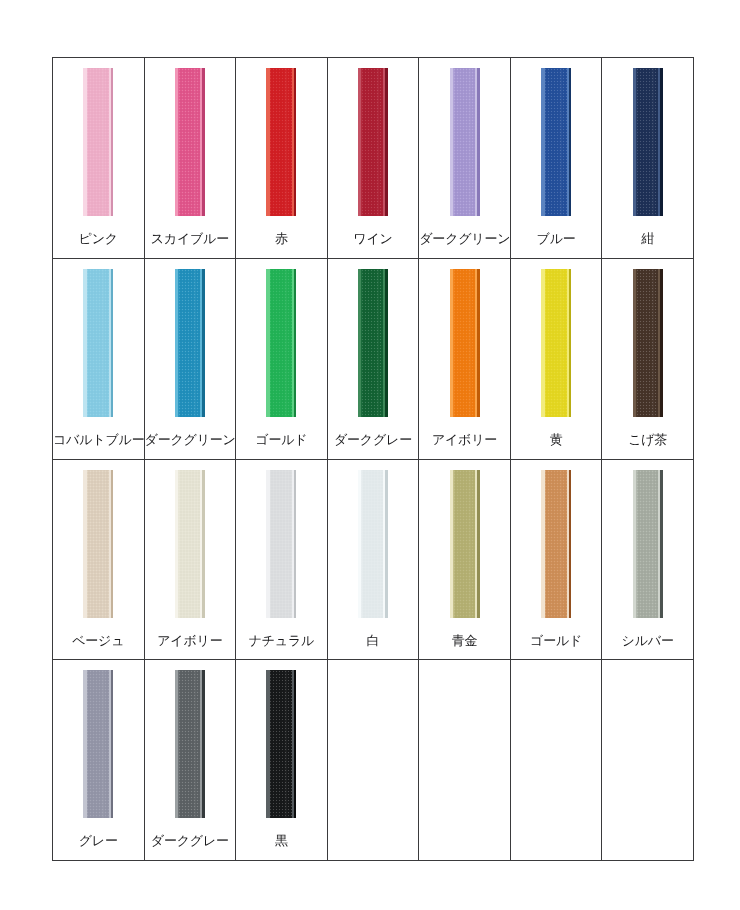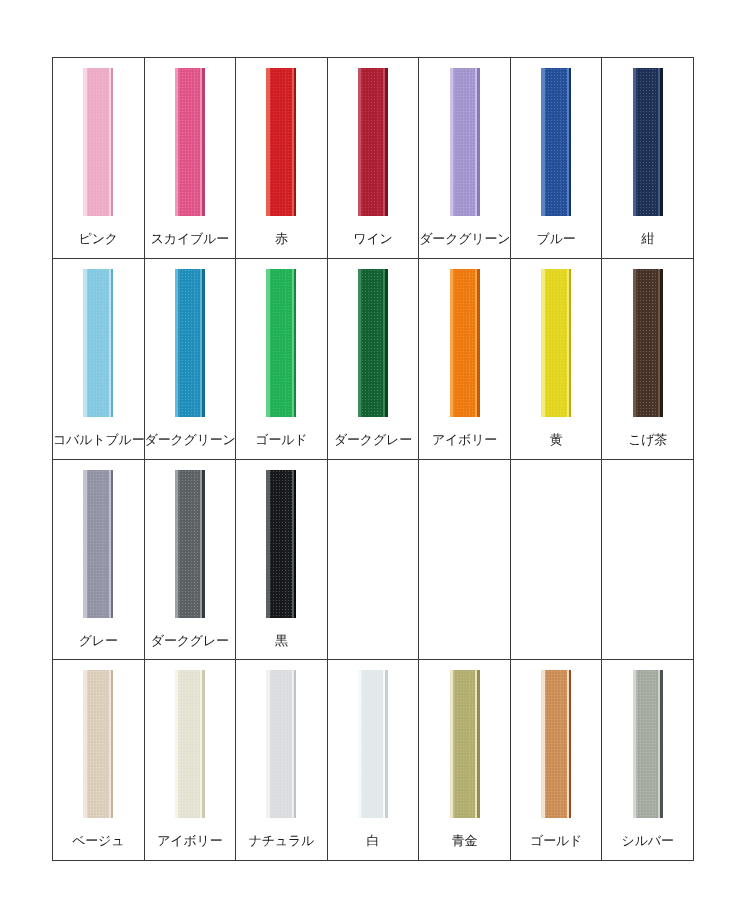--- a/index.html
+++ b/index.html
@@ -326,158 +326,158 @@
                 <div class="hl-right"></div>
                 <div class="edge-right"></div>
               </div>
               <div class="swatch-label">こげ茶</div>
             </div>
           </td>
         </tr>
         <tr>
           <td>
             <div class="cell-inner">
-              <div class="swatch" style="--c-main: #9496a8; --c-light: #c2c4d0; --c-edge: #b0b2c0; --c-dark: #6f7180;">
-                <div class="body"></div>
-                <div class="tex" style="opacity: 0.26;"></div>
-                <div class="gloss"></div>
-                <div class="hl-left"></div>
-                <div class="hl-right"></div>
-                <div class="edge-right"></div>
-              </div>
-              <div class="swatch-label">グレー</div>
-            </div>
-          </td>
-          <td>
-            <div class="cell-inner">
-              <div class="swatch" style="--c-main: #5d6265; --c-light: #9ba0a2; --c-edge: #83888b; --c-dark: #34393b;">
-                <div class="body"></div>
-                <div class="tex" style="opacity: 0.38;"></div>
-                <div class="gloss"></div>
-                <div class="hl-left"></div>
-                <div class="hl-right"></div>
-                <div class="edge-right"></div>
-              </div>
-              <div class="swatch-label">ダークグレー</div>
-            </div>
-          </td>
-          <td>
-            <div class="cell-inner">
-              <div class="swatch" style="--c-main: #17191a; --c-light: #5a6063; --c-edge: #31373a; --c-dark: #0a0b0c;">
-                <div class="body"></div>
-                <div class="tex" style="opacity: 0.4;"></div>
-                <div class="gloss"></div>
-                <div class="hl-left"></div>
-                <div class="hl-right"></div>
-                <div class="edge-right"></div>
-              </div>
-              <div class="swatch-label">黒</div>
-            </div>
-          </td>
-          <td>
-            <div class="cell-inner empty"></div>
-          </td>
-          <td>
-            <div class="cell-inner empty"></div>
-          </td>
-          <td>
-            <div class="cell-inner empty"></div>
-          </td>
-          <td>
-            <div class="cell-inner empty"></div>
+              <div class="swatch" style="--c-main: #ded0bd; --c-light: #f0e7db; --c-edge: #e9dcca; --c-dark: #c4b29a;">
+                <div class="body"></div>
+                <div class="tex" style="opacity: 0.3;"></div>
+                <div class="gloss"></div>
+                <div class="hl-left"></div>
+                <div class="hl-right"></div>
+                <div class="edge-right"></div>
+              </div>
+              <div class="swatch-label">ベージュ</div>
+            </div>
+          </td>
+          <td>
+            <div class="cell-inner">
+              <div class="swatch" style="--c-main: #e6e4d4; --c-light: #f5f3ea; --c-edge: #efede0; --c-dark: #cbc8b4;">
+                <div class="body"></div>
+                <div class="tex" style="opacity: 0.24;"></div>
+                <div class="gloss"></div>
+                <div class="hl-left"></div>
+                <div class="hl-right"></div>
+                <div class="edge-right"></div>
+              </div>
+              <div class="swatch-label">アイボリー</div>
+            </div>
+          </td>
+          <td>
+            <div class="cell-inner">
+              <div class="swatch" style="--c-main: #dcdee0; --c-light: #f0f1f3; --c-edge: #e8e9eb; --c-dark: #bfc2c5;">
+                <div class="body"></div>
+                <div class="tex" style="opacity: 0.16;"></div>
+                <div class="gloss"></div>
+                <div class="hl-left"></div>
+                <div class="hl-right"></div>
+                <div class="edge-right"></div>
+              </div>
+              <div class="swatch-label">ナチュラル</div>
+            </div>
+          </td>
+          <td>
+            <div class="cell-inner">
+              <div class="swatch" style="--c-main: #e3eaec; --c-light: #f6fafb; --c-edge: #eef3f5; --c-dark: #c6d0d3;">
+                <div class="body"></div>
+                <div class="tex" style="opacity: 0.12;"></div>
+                <div class="gloss"></div>
+                <div class="hl-left"></div>
+                <div class="hl-right"></div>
+                <div class="edge-right"></div>
+              </div>
+              <div class="swatch-label">白</div>
+            </div>
+          </td>
+          <td>
+            <div class="cell-inner">
+              <div class="swatch" style="--c-main: #b4b072; --c-light: #ece8c6; --c-edge: #d8d3a4; --c-dark: #928e54;">
+                <div class="body"></div>
+                <div class="tex" style="opacity: 0.22;"></div>
+                <div class="gloss"></div>
+                <div class="hl-left"></div>
+                <div class="hl-right"></div>
+                <div class="edge-right"></div>
+              </div>
+              <div class="swatch-label">青金</div>
+            </div>
+          </td>
+          <td>
+            <div class="cell-inner">
+              <div class="swatch" style="--c-main: #cf8f58; --c-light: #f2e3cf; --c-edge: #e8d4b8; --c-dark: #92501f;">
+                <div class="body"></div>
+                <div class="tex" style="opacity: 0.28;"></div>
+                <div class="gloss"></div>
+                <div class="hl-left"></div>
+                <div class="hl-right"></div>
+                <div class="edge-right"></div>
+              </div>
+              <div class="swatch-label">ゴールド</div>
+            </div>
+          </td>
+          <td>
+            <div class="cell-inner">
+              <div class="swatch" style="--c-main: #a6ada2; --c-light: #d2d7cf; --c-edge: #c2c8bf; --c-dark: #4c5350;">
+                <div class="body"></div>
+                <div class="tex" style="opacity: 0.32;"></div>
+                <div class="gloss"></div>
+                <div class="hl-left"></div>
+                <div class="hl-right"></div>
+                <div class="edge-right"></div>
+              </div>
+              <div class="swatch-label">シルバー</div>
+            </div>
           </td>
         </tr>
         <tr>
           <td>
             <div class="cell-inner">
-              <div class="swatch" style="--c-main: #ded0bd; --c-light: #f0e7db; --c-edge: #e9dcca; --c-dark: #c4b29a;">
-                <div class="body"></div>
-                <div class="tex" style="opacity: 0.3;"></div>
-                <div class="gloss"></div>
-                <div class="hl-left"></div>
-                <div class="hl-right"></div>
-                <div class="edge-right"></div>
-              </div>
-              <div class="swatch-label">ベージュ</div>
-            </div>
-          </td>
-          <td>
-            <div class="cell-inner">
-              <div class="swatch" style="--c-main: #e6e4d4; --c-light: #f5f3ea; --c-edge: #efede0; --c-dark: #cbc8b4;">
-                <div class="body"></div>
-                <div class="tex" style="opacity: 0.24;"></div>
-                <div class="gloss"></div>
-                <div class="hl-left"></div>
-                <div class="hl-right"></div>
-                <div class="edge-right"></div>
-              </div>
-              <div class="swatch-label">アイボリー</div>
-            </div>
-          </td>
-          <td>
-            <div class="cell-inner">
-              <div class="swatch" style="--c-main: #dcdee0; --c-light: #f0f1f3; --c-edge: #e8e9eb; --c-dark: #bfc2c5;">
-                <div class="body"></div>
-                <div class="tex" style="opacity: 0.16;"></div>
-                <div class="gloss"></div>
-                <div class="hl-left"></div>
-                <div class="hl-right"></div>
-                <div class="edge-right"></div>
-              </div>
-              <div class="swatch-label">ナチュラル</div>
-            </div>
-          </td>
-          <td>
-            <div class="cell-inner">
-              <div class="swatch" style="--c-main: #e3eaec; --c-light: #f6fafb; --c-edge: #eef3f5; --c-dark: #c6d0d3;">
-                <div class="body"></div>
-                <div class="tex" style="opacity: 0.12;"></div>
-                <div class="gloss"></div>
-                <div class="hl-left"></div>
-                <div class="hl-right"></div>
-                <div class="edge-right"></div>
-              </div>
-              <div class="swatch-label">白</div>
-            </div>
-          </td>
-          <td>
-            <div class="cell-inner">
-              <div class="swatch" style="--c-main: #b4b072; --c-light: #ece8c6; --c-edge: #d8d3a4; --c-dark: #928e54;">
-                <div class="body"></div>
-                <div class="tex" style="opacity: 0.22;"></div>
-                <div class="gloss"></div>
-                <div class="hl-left"></div>
-                <div class="hl-right"></div>
-                <div class="edge-right"></div>
-              </div>
-              <div class="swatch-label">青金</div>
-            </div>
-          </td>
-          <td>
-            <div class="cell-inner">
-              <div class="swatch" style="--c-main: #cf8f58; --c-light: #f2e3cf; --c-edge: #e8d4b8; --c-dark: #92501f;">
-                <div class="body"></div>
-                <div class="tex" style="opacity: 0.28;"></div>
-                <div class="gloss"></div>
-                <div class="hl-left"></div>
-                <div class="hl-right"></div>
-                <div class="edge-right"></div>
-              </div>
-              <div class="swatch-label">ゴールド</div>
-            </div>
-          </td>
-          <td>
-            <div class="cell-inner">
-              <div class="swatch" style="--c-main: #a6ada2; --c-light: #d2d7cf; --c-edge: #c2c8bf; --c-dark: #4c5350;">
-                <div class="body"></div>
-                <div class="tex" style="opacity: 0.32;"></div>
-                <div class="gloss"></div>
-                <div class="hl-left"></div>
-                <div class="hl-right"></div>
-                <div class="edge-right"></div>
-              </div>
-              <div class="swatch-label">シルバー</div>
-            </div>
+              <div class="swatch" style="--c-main: #9496a8; --c-light: #c2c4d0; --c-edge: #b0b2c0; --c-dark: #6f7180;">
+                <div class="body"></div>
+                <div class="tex" style="opacity: 0.26;"></div>
+                <div class="gloss"></div>
+                <div class="hl-left"></div>
+                <div class="hl-right"></div>
+                <div class="edge-right"></div>
+              </div>
+              <div class="swatch-label">グレー</div>
+            </div>
+          </td>
+          <td>
+            <div class="cell-inner">
+              <div class="swatch" style="--c-main: #5d6265; --c-light: #9ba0a2; --c-edge: #83888b; --c-dark: #34393b;">
+                <div class="body"></div>
+                <div class="tex" style="opacity: 0.38;"></div>
+                <div class="gloss"></div>
+                <div class="hl-left"></div>
+                <div class="hl-right"></div>
+                <div class="edge-right"></div>
+              </div>
+              <div class="swatch-label">ダークグレー</div>
+            </div>
+          </td>
+          <td>
+            <div class="cell-inner">
+              <div class="swatch" style="--c-main: #17191a; --c-light: #5a6063; --c-edge: #31373a; --c-dark: #0a0b0c;">
+                <div class="body"></div>
+                <div class="tex" style="opacity: 0.4;"></div>
+                <div class="gloss"></div>
+                <div class="hl-left"></div>
+                <div class="hl-right"></div>
+                <div class="edge-right"></div>
+              </div>
+              <div class="swatch-label">黒</div>
+            </div>
+          </td>
+          <td>
+            <div class="cell-inner empty"></div>
+          </td>
+          <td>
+            <div class="cell-inner empty"></div>
+          </td>
+          <td>
+            <div class="cell-inner empty"></div>
+          </td>
+          <td>
+            <div class="cell-inner empty"></div>
           </td>
         </tr>
       </tbody>
   </table>
 </div>
 
 </body></html>

